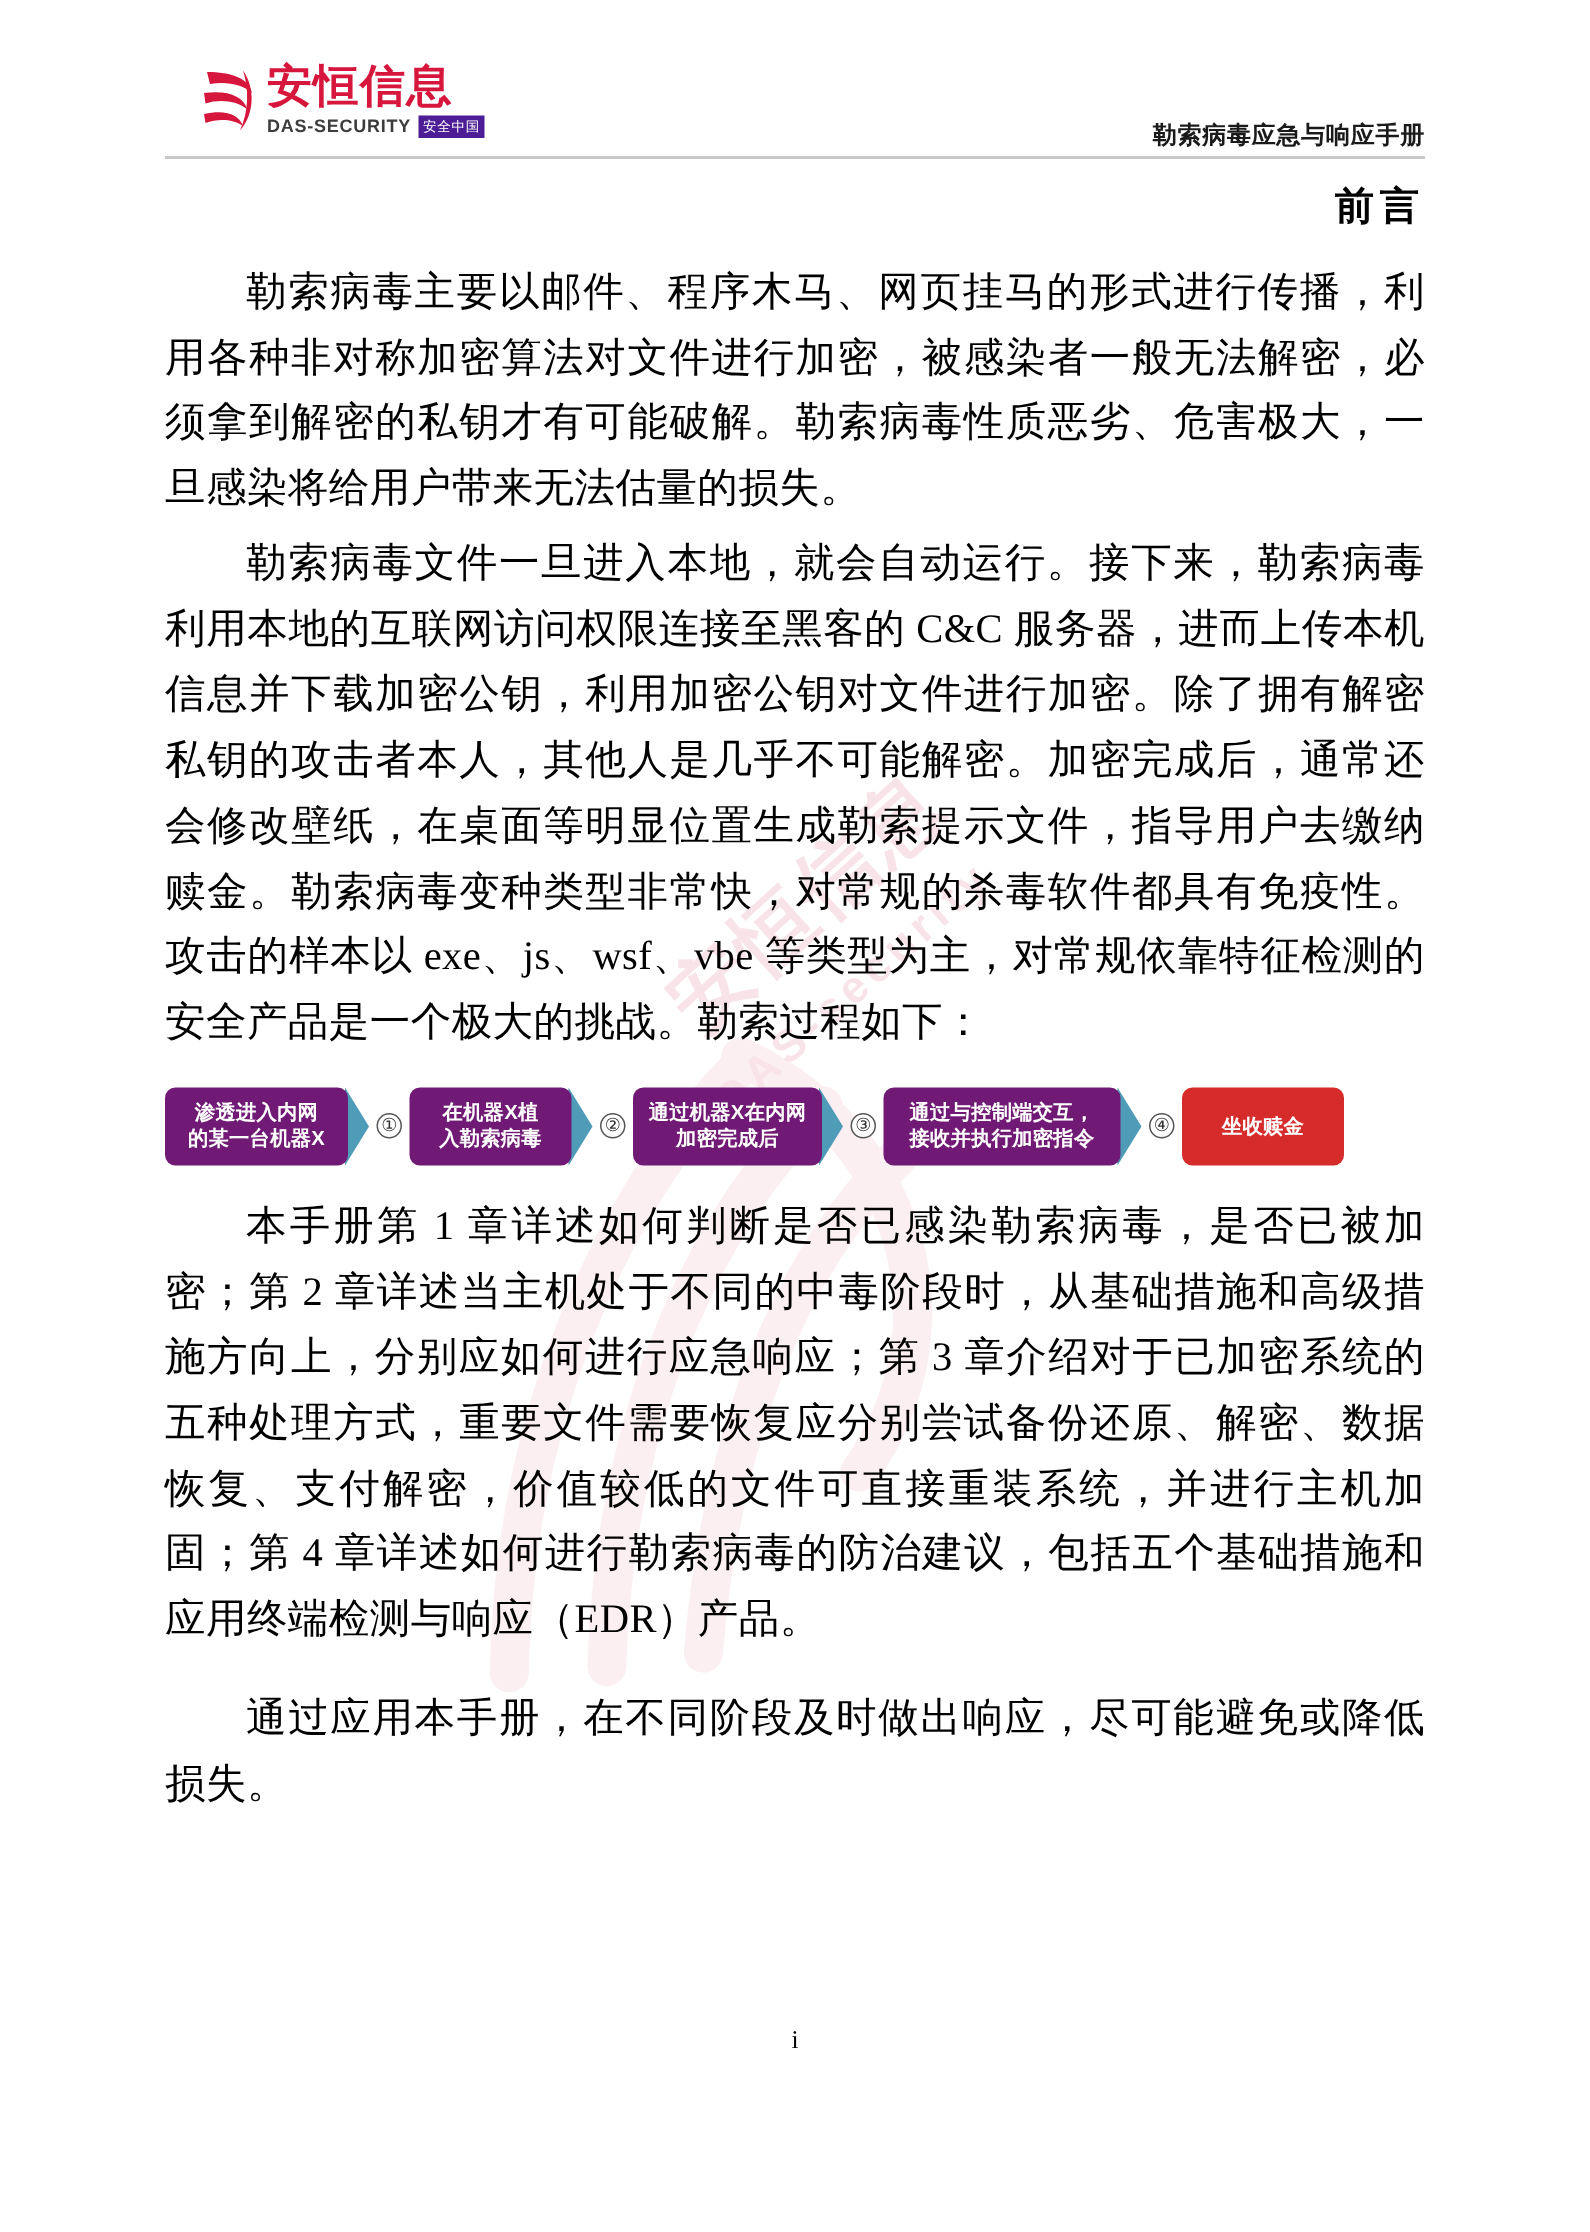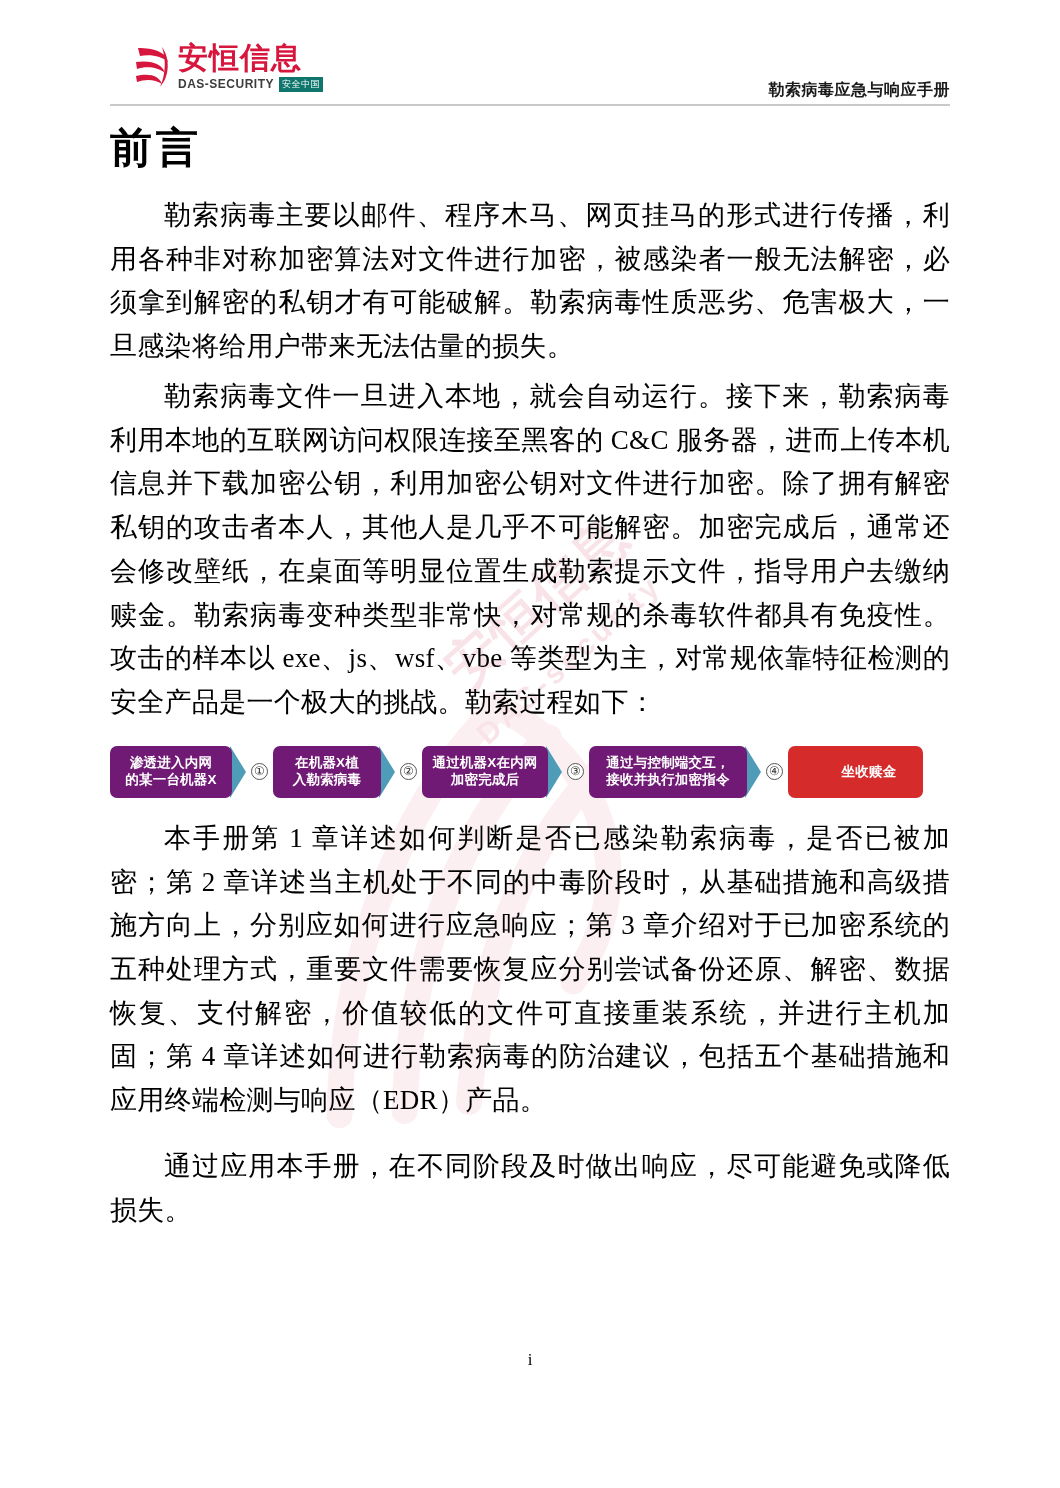--- a/index.html
+++ b/index.html
@@ -87,21 +87,21 @@
     font-family: "Liberation Sans", sans-serif;
     font-size: 12px;
     font-weight: bold;
     color: #3d3d3d;
     letter-spacing: 0.5px;
   }
   .logo-tag {
     font-family: "Liberation Sans", sans-serif;
     font-size: 9px;
     color: #ffffff;
-    background: #0f766e;
+    background: #4c1d95;
     padding: 1px 3px;
     margin-left: 5px;
     letter-spacing: 0.5px;
   }
   .header-title {
     position: absolute;
     right: 0;
     top: 38px;
     font-family: "Liberation Sans", sans-serif;
     font-size: 16px;
@@ -120,23 +120,23 @@
 
   
   .content {
     position: absolute;
     left: 110px;
     top: 120px;
     width: 840px;
     z-index: 2;
   }
   .doc-title {
-    text-align: left;
+    text-align: right;
     font-family: "Liberation Serif", serif;
-    font-size: 42px;
+    font-size: 26px;
     font-weight: bold;
     color: #000000;
     letter-spacing: 4px;
     margin: 0 0 18px 0;
   }
   p.para {
     margin: 0 0 2px 0;
     font-size: 27px;
     line-height: 1.62;
     color: #000000;
@@ -169,21 +169,20 @@
     font-weight: bold;
     letter-spacing: 0.2px;
   }
   .flow-box.blue {
     background: #701a75;
     border-radius: 7px;
   }
   .flow-box.red {
     background: #d62b2b;
     border-radius: 7px;
-    padding-left: 27px;
   }
   .flow-arrow {
     width: 0;
     height: 0;
     border-top: 26px solid transparent;
     border-bottom: 26px solid transparent;
     border-left: 16px solid #4f9cb9;
     margin-left: -2px;
   }
   .flow-num {

